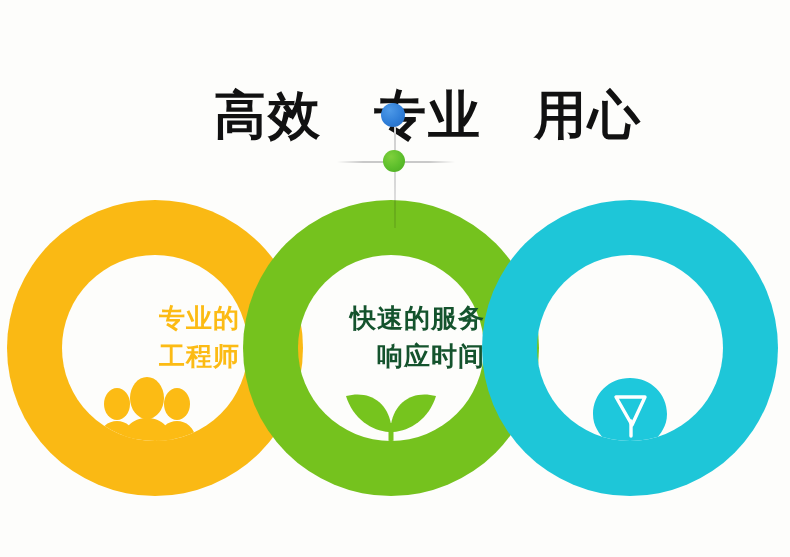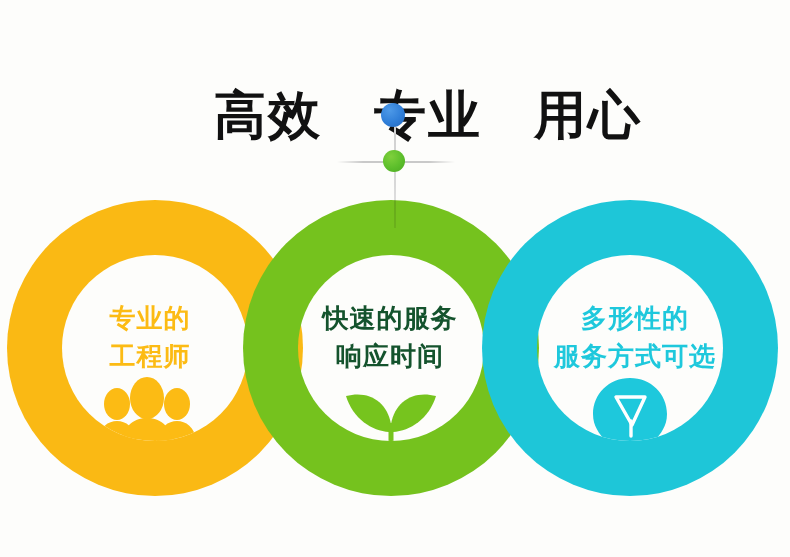--- a/index.html
+++ b/index.html
@@ -79,21 +79,21 @@
     position: absolute;
     left: 0;
     top: 0;
     width: 790px;
     height: 557px;
   }
 
   
   .circle-text {
     position: absolute;
-    text-align: center;
+    text-align: right;
     font-weight: bold;
     font-size: 26px;
     line-height: 1.45;
     letter-spacing: 1px;
     white-space: pre-line;
     user-select: none;
     pointer-events: none;
   }
   #text-orange {
     left: 60px;
@@ -194,16 +194,14 @@
       <path d="M537 474 C565 452 595 445 630 445 C665 445 695 452 723 474 L723 500 L537 500 Z" fill="#1ec8dc"></path>
       <rect x="610" y="452" width="40" height="6" fill="#ffffff"></rect>
       <rect x="610" y="463" width="40" height="6" fill="#ffffff"></rect>
     </g>
   </svg>
 
   <div class="circle-text" id="text-orange">专业的
 工程师</div>
   <div class="circle-text" id="text-green">快速的服务
 响应时间</div>
-  <div class="circle-text" id="text-cyan">多形性的
-服务方式可选</div>
 
 </div>
 
 </body></html>

